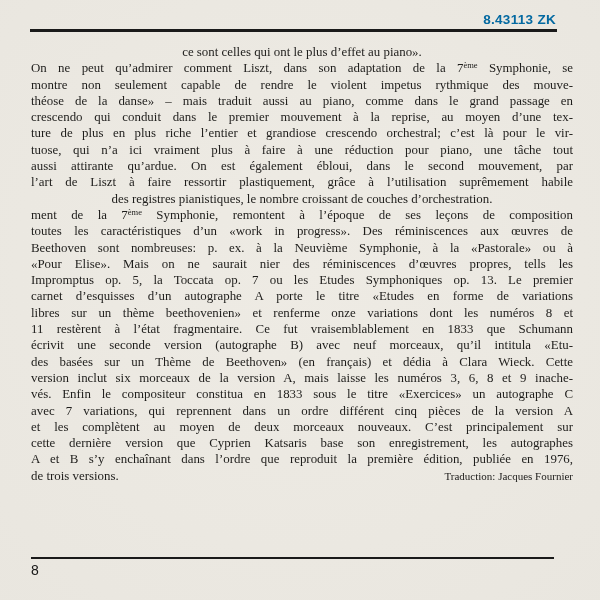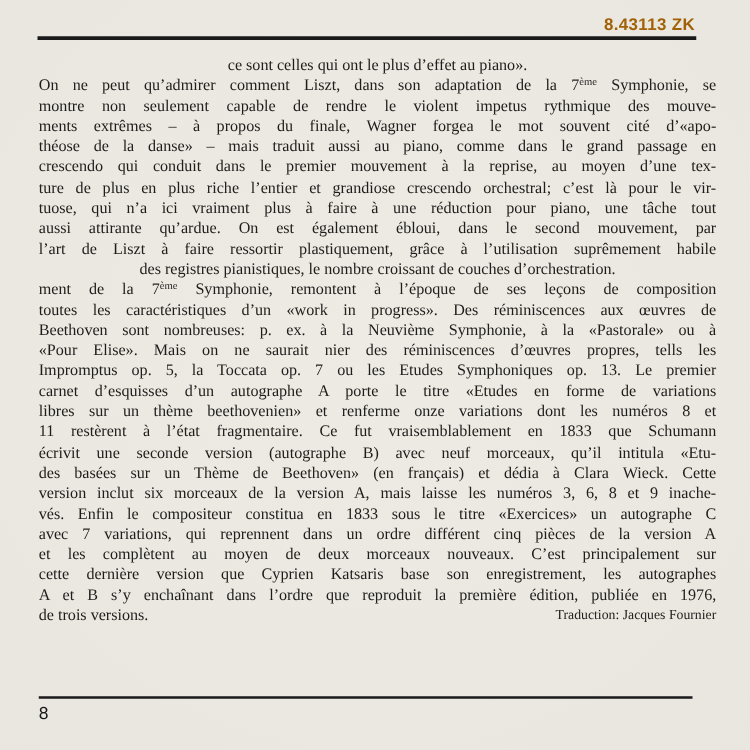--- a/index.html
+++ b/index.html
@@ -12,21 +12,21 @@
     color: #1c1c1c;
   }
   .catalog-number {
     position: absolute;
     top: 12px; left: 0; width: 556px;
     text-align: right;
     font-family: "Liberation Sans", sans-serif;
     font-weight: bold;
     font-size: 13.5px;
     letter-spacing: 0.3px;
-    color: #a16207;
+    color: #0369a1;
   }
   .top-rule {
     position: absolute;
     top: 29px; left: 30px; width: 527px; height: 3px;
     background: #1a1a1a;
   }
   .text-block {
     position: absolute;
     top: 44px; left: 31px; width: 542px;
     font-size: 12.9px;
@@ -74,21 +74,20 @@
 
 <div class="catalog-number">8.43113 ZK</div>
 
 <div class="top-rule"></div>
 
 <div class="text-block">
   <div id="lines-host">
       <div class="line nj">ce sont celles qui ont le plus d’effet au piano».</div>
       <div class="line j">On ne peut qu’admirer comment Liszt, dans son adaptation de la 7<sup>ème</sup> Symphonie, se</div>
       <div class="line j">montre non seulement capable de rendre le violent impetus rythmique des mouve-</div>
-      <div class="line j">ments extrêmes – à propos du finale, Wagner forgea le mot souvent cité d’«apo-</div>
       <div class="line j">théose de la danse» – mais traduit aussi au piano, comme dans le grand passage en</div>
       <div class="line j">crescendo qui conduit dans le premier mouvement à la reprise, au moyen d’une tex-</div>
       <div class="line j">ture de plus en plus riche l’entier et grandiose crescendo orchestral; c’est là pour le vir-</div>
       <div class="line j">tuose, qui n’a ici vraiment plus à faire à une réduction pour piano, une tâche tout</div>
       <div class="line j">aussi attirante qu’ardue. On est également ébloui, dans le second mouvement, par</div>
       <div class="line j">l’art de Liszt à faire ressortir plastiquement, grâce à l’utilisation suprêmement habile</div>
       <div class="line nj">des registres pianistiques, le nombre croissant de couches d’orchestration.</div>
       <div class="line j">ment de la 7<sup>ème</sup> Symphonie, remontent à l’époque de ses leçons de composition</div>
       <div class="line j">toutes les caractéristiques d’un «work in progress». Des réminiscences aux œuvres de</div>
       <div class="line j">Beethoven sont nombreuses: p. ex. à la Neuvième Symphonie, à la «Pastorale» ou à</div>

